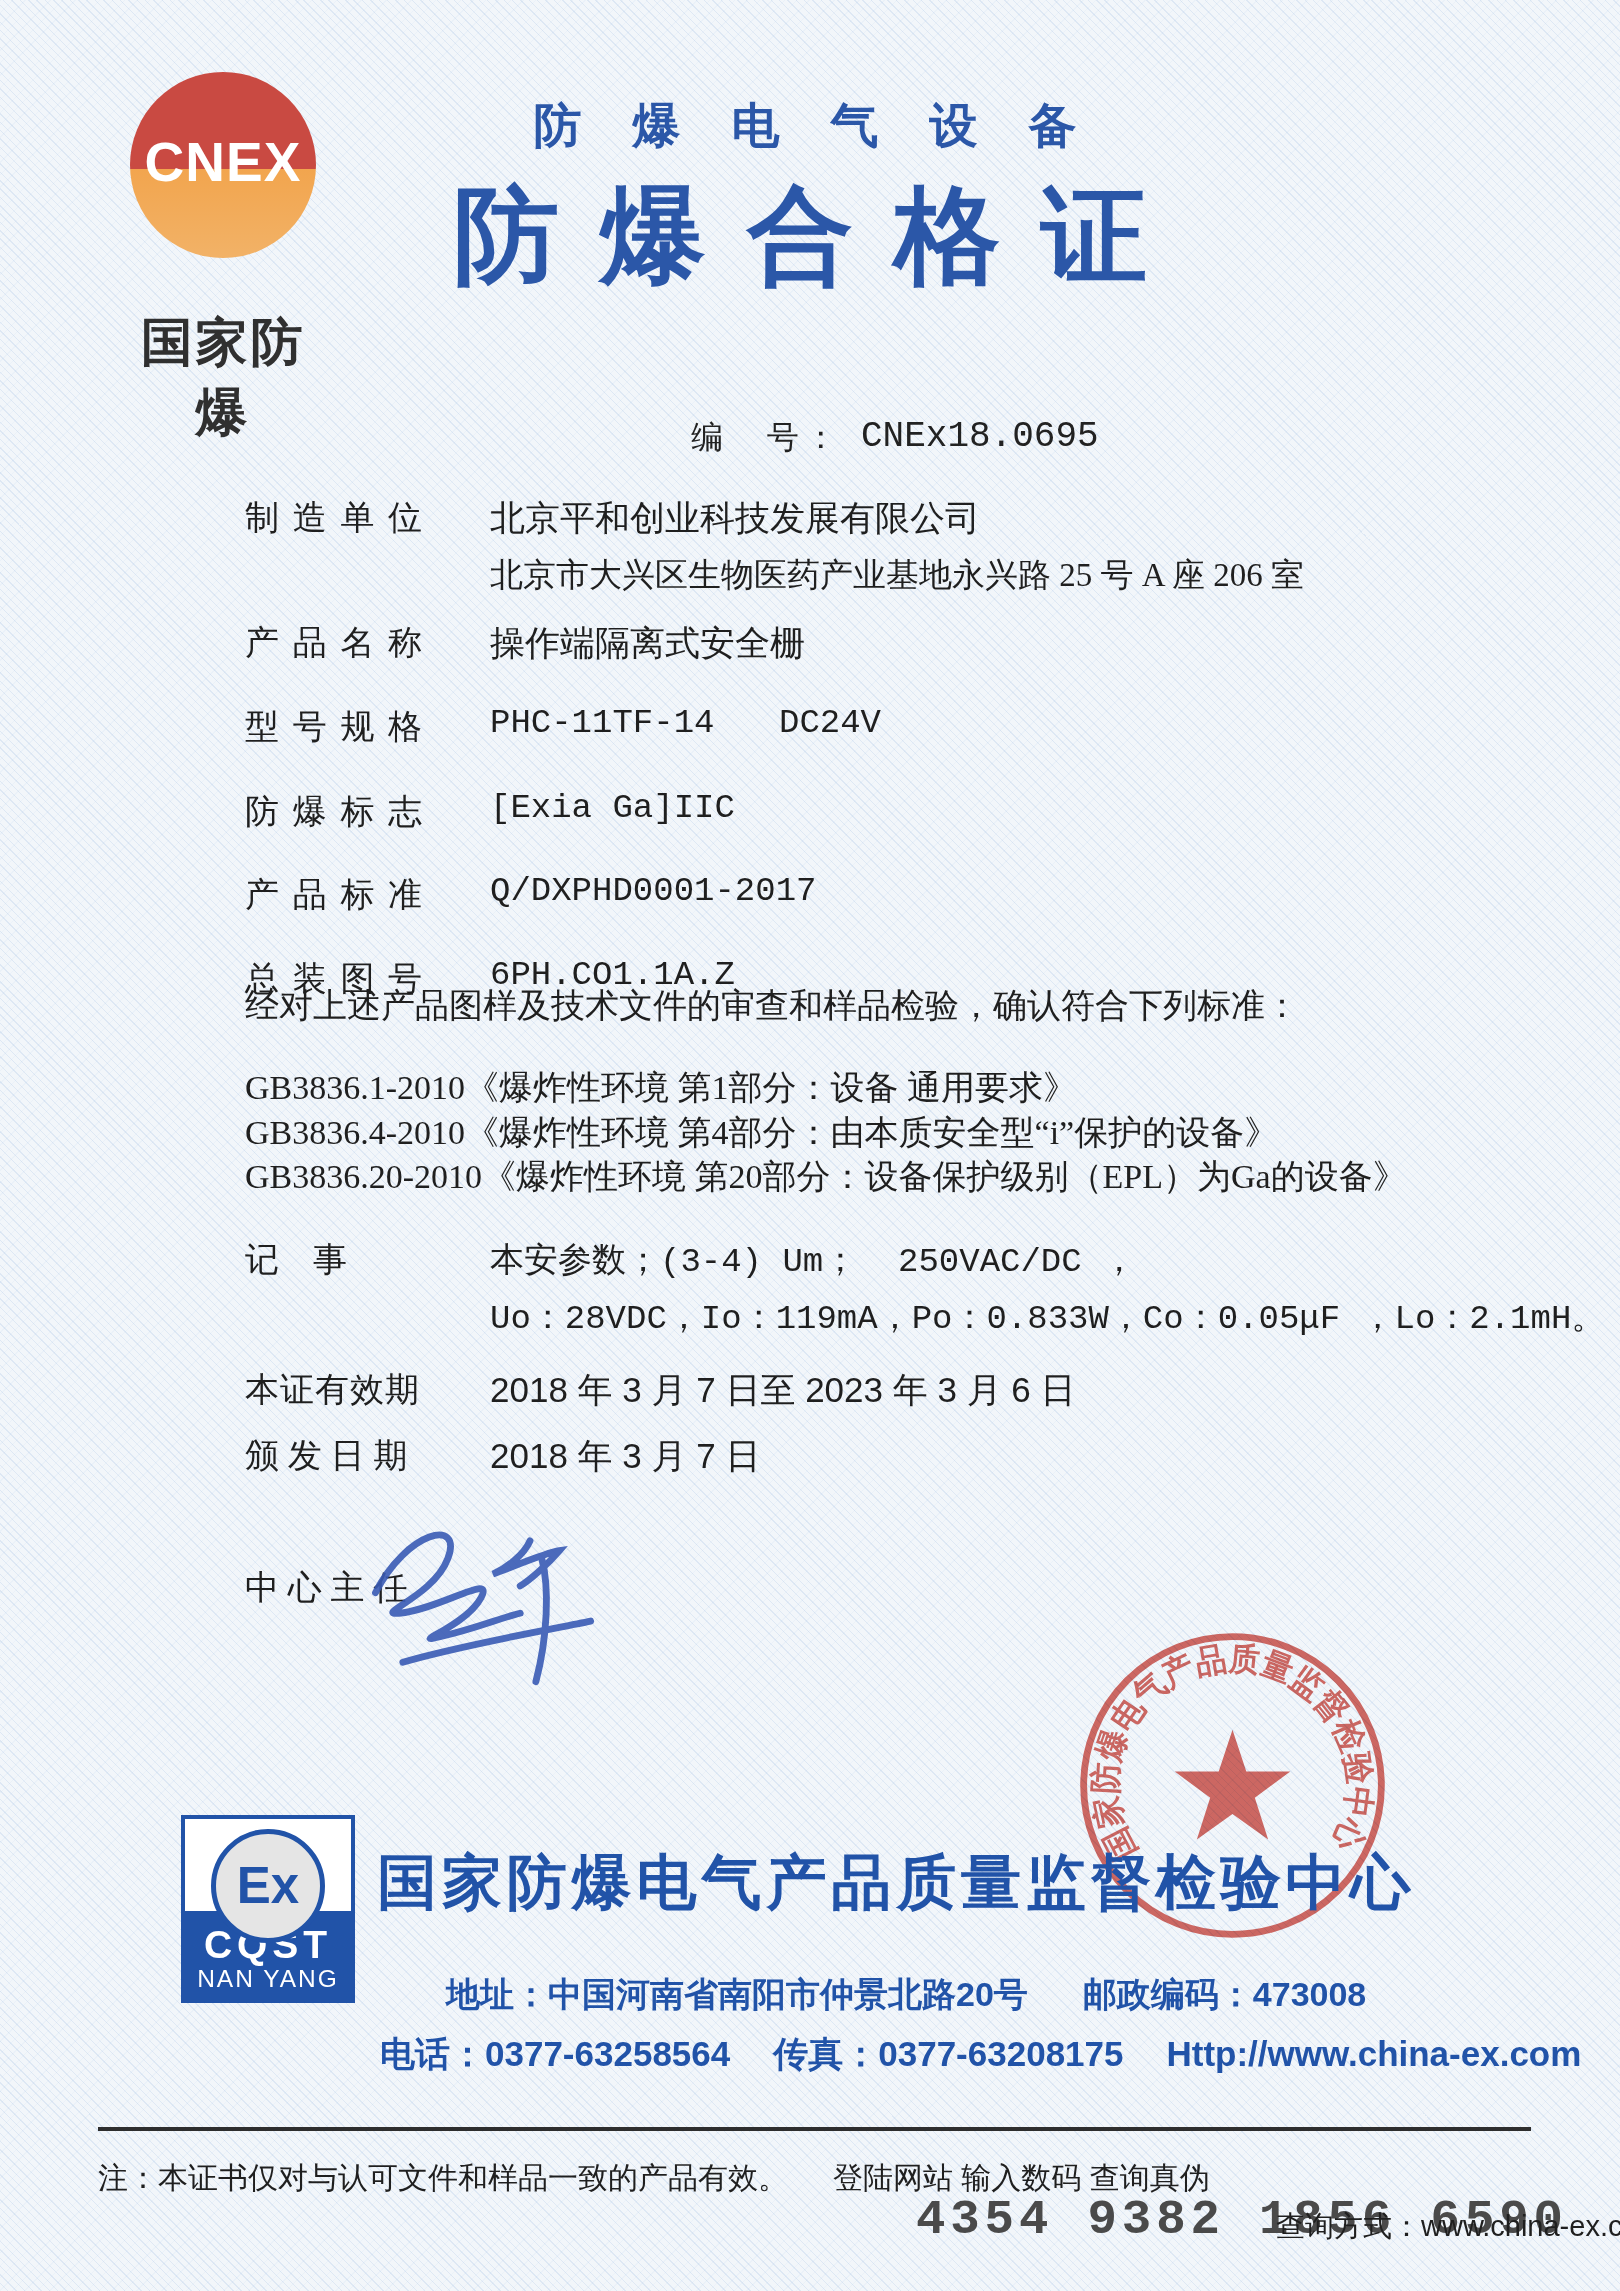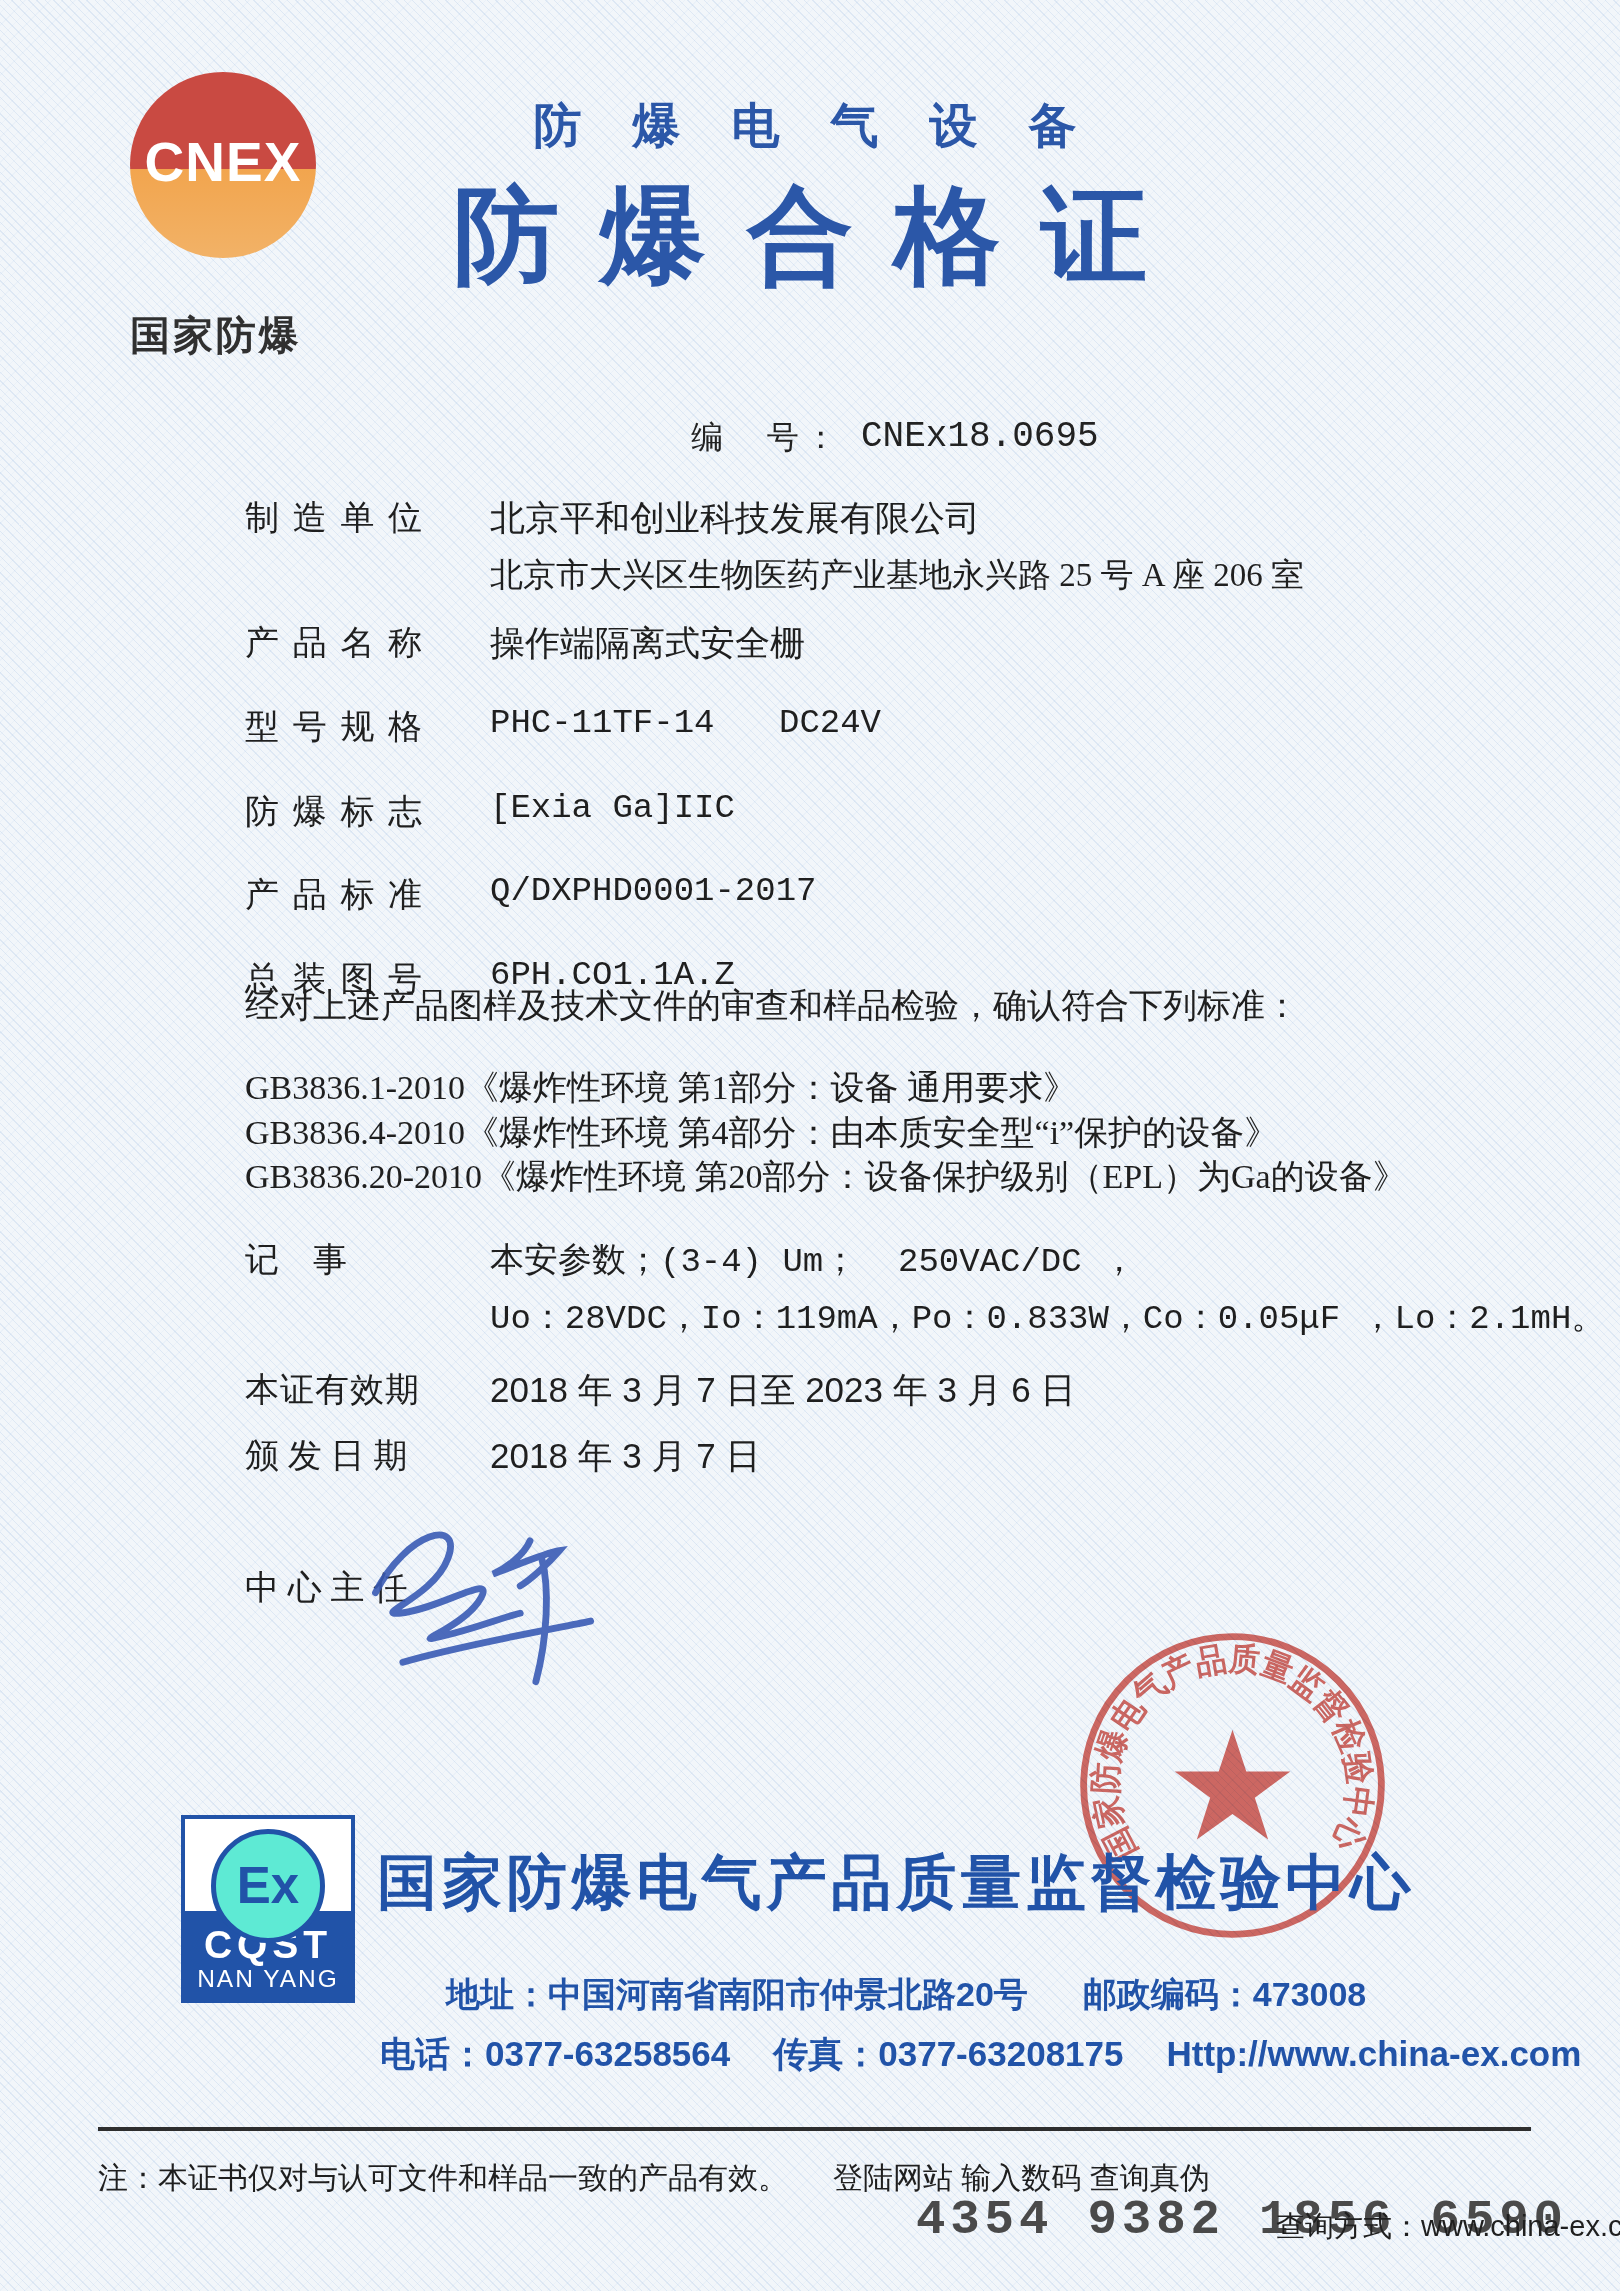--- a/index.html
+++ b/index.html
@@ -21,22 +21,22 @@
     left:130px;top:72px;width:186px;height:186px;border-radius:50%;
     background:linear-gradient(180deg,#c94a42 0%,#c94a42 52%,#f2a54e 52%,#f2b267 100%);
     display:flex;align-items:center;justify-content:center;
   }
   .cnex-text{
     color:#ffffff;font-weight:700;font-size:55px;letter-spacing:1px;
     font-family:"Liberation Sans","DejaVu Sans",sans-serif;
     margin-top:-5.9px;
   }
   .cnex-caption{
-    left:130px;top:308px;width:186px;text-align:left;
-    font-size:40px;font-weight:700;color:#303030;letter-spacing:2.9px;
+    left:130px;top:308px;width:186px;text-align:center;
+    font-size:52px;font-weight:700;color:#303030;letter-spacing:2.9px;
   }
 
   
   .doc-type{
     left:167px;top:94px;width:1225px;text-align:center;
     font-size:48px;font-weight:700;color:#2b57a8;letter-spacing:51px;padding-left:51px;
   }
   .main-title{
     left:167px;top:165px;width:1225px;text-align:center;
     font-size:106px;font-weight:700;color:#2b57a8;letter-spacing:41px;padding-left:41px;
@@ -77,21 +77,21 @@
     border:4.9px solid #2153a8;background:#ffffff;box-sizing:border-box;
   }
   .badge-bluebox{
     position:absolute;left:0;right:0;bottom:0;height:88px;background:#2153a8;
     display:flex;flex-direction:column;align-items:center;justify-content:flex-end;
     padding-bottom:5.9px;box-sizing:border-box;
   }
   .badge-circle{
     position:absolute;left:50%;top:9.8px;transform:translateX(-50%);
     width:114px;height:114px;border-radius:50%;
-    background:#5eead4;border:5.9px solid #2153a8;box-sizing:border-box;
+    background:#e5e5e5;border:5.9px solid #2153a8;box-sizing:border-box;
     display:flex;align-items:center;justify-content:center;
   }
   .badge-ex{font-size:51px;font-weight:700;color:#2153a8;}
   .badge-cqst{color:#ffffff;font-size:39px;font-weight:700;letter-spacing:4.9px;line-height:1.0;}
   .badge-ny{color:#ffffff;font-size:24.5px;font-weight:400;letter-spacing:2px;line-height:1.2;}
 
   .org-name{
     left:377px;top:1843px;width:1068px;
     font-size:60px;font-weight:700;color:#2153a8;letter-spacing:4.9px;white-space:nowrap;
     font-family:"Liberation Serif","DejaVu Serif",serif;

